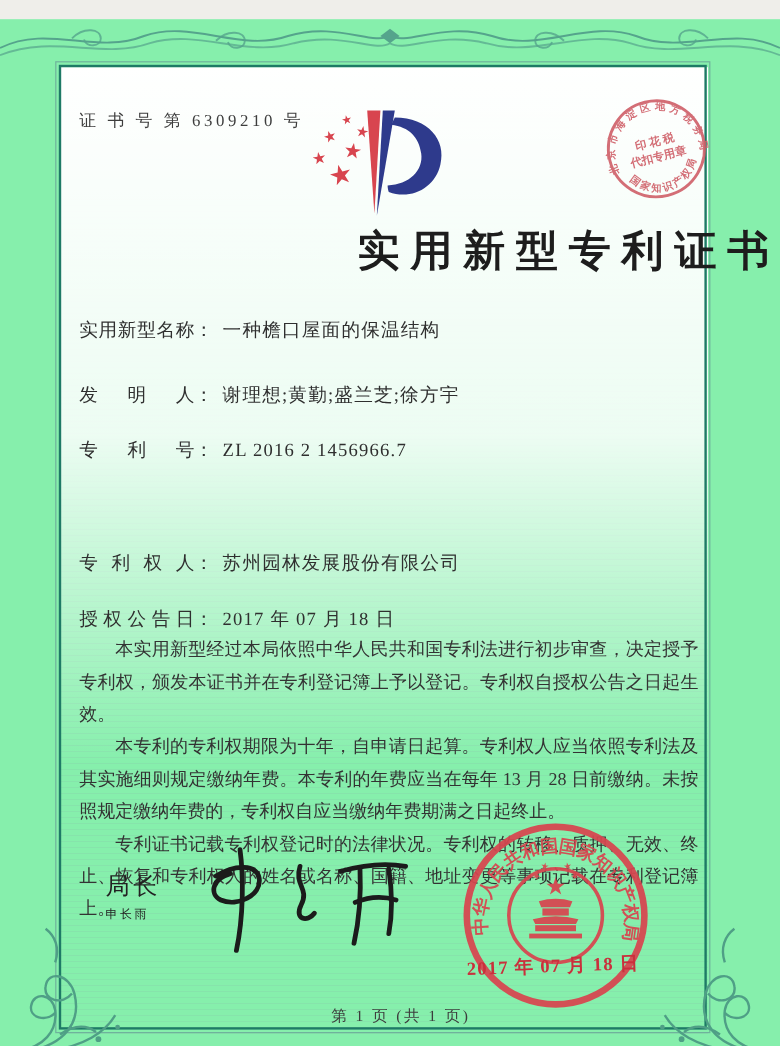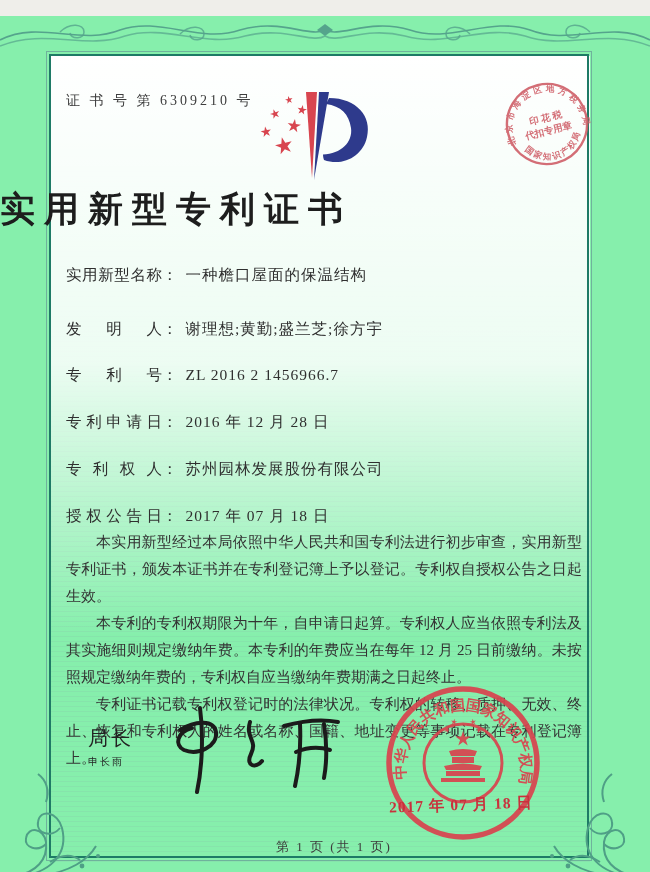--- a/index.html
+++ b/index.html
@@ -31,21 +31,21 @@
 
   .cert-no{
     position:absolute; left:66px; top:76px;
     font-size:14px; letter-spacing:3px; color:#3d3d3d;
   }
   .tax-stamp{ position:absolute; left:497px; top:58px; width:100px; height:100px;
     transform:rotate(-14deg); opacity:.9; }
   .logo{ position:absolute; left:245px; top:72px; width:130px; height:98px; }
 
   .title{
-    position:absolute; left:0; right:0; top:170px; text-align:left;
+    position:absolute; left:0; right:0; top:170px; text-align:right;
     font-size:35px; font-weight:bold; letter-spacing:9px; color:#1d1d1d;
   }
   .field{ position:absolute; left:66px; font-size:15.5px; color:#2f2f2f; white-space:nowrap; }
   .field .lab{ display:inline-block; width:96px; text-align:justify; text-align-last:justify; }
   .field .col{ margin-right:8px; }
   .field .val{ letter-spacing:1px; }
   .f0{ top:249px; } .f1{ top:303px; } .f2{ top:349px; }
   .f3{ top:396px; } .f4{ top:443px; } .f5{ top:490px; }
 
   .bodytext{
@@ -160,33 +160,30 @@
 
   <div class="field f0">
     <span class="lab">实用新型名称</span><span class="col">：</span><span class="val">一种檐口屋面的保温结构</span>
   </div>
   <div class="field f1">
     <span class="lab">发明人</span><span class="col">：</span><span class="val">谢理想;黄勤;盛兰芝;徐方宇</span>
   </div>
   <div class="field f2">
     <span class="lab">专利号</span><span class="col">：</span><span class="val">ZL 2016 2 1456966.7</span>
   </div>
-  <div class="field f3">
-    <span class="lab">专利申请日</span><span class="col">：</span><span class="val">2016 年 12 月 28 日</span>
-  </div>
   <div class="field f4">
     <span class="lab">专利权人</span><span class="col">：</span><span class="val">苏州园林发展股份有限公司</span>
   </div>
   <div class="field f5">
     <span class="lab">授权公告日</span><span class="col">：</span><span class="val">2017 年 07 月 18 日</span>
   </div>
 
   <div class="bodytext">
-    <p>本实用新型经过本局依照中华人民共和国专利法进行初步审查，实用新型专利证书，颁发本证书并在专利登记簿上予以登记。专利权自授权公告之日起生效。</p>
-    <p>本专利的专利权期限为十年，自申请日起算。专利权人应当依照专利法及其实施细则规定缴纳年费。本专利的年费应当在每年 12 月 25 日前缴纳。未按照规定缴纳年费的，专利权自应当缴纳年费期满之日起终止。</p>
+    <p>本实用新型经过本局依照中华人民共和国专利法进行初步审查，决定授予专利权，颁发本证书并在专利登记簿上予以登记。专利权自授权公告之日起生效。</p>
+    <p>本专利的专利权期限为十年，自申请日起算。专利权人应当依照专利法及其实施细则规定缴纳年费。本专利的年费应当在每年 13 月 28 日前缴纳。未按照规定缴纳年费的，专利权自应当缴纳年费期满之日起终止。</p>
     <p>专利证书记载专利权登记时的法律状况。专利权的转移、质押、无效、终止、恢复和专利权人的姓名或名称、国籍、地址变更等事项记载在专利登记簿上。</p>
   </div>
 
   <div class="sig-role">局长</div>
   <div class="sig-name">申长雨</div>
 
   <svg class="signature" viewBox="0 0 210 108">
     <g stroke="#1b1b1b" stroke-width="4" fill="none" stroke-linecap="round" stroke-linejoin="round">
       <path d="M30,34 C46,24 64,24 66,36 C68,50 48,60 34,54 C24,49 27,36 42,32"></path>
       <path d="M50,12 C53,34 53,68 47,96"></path>

